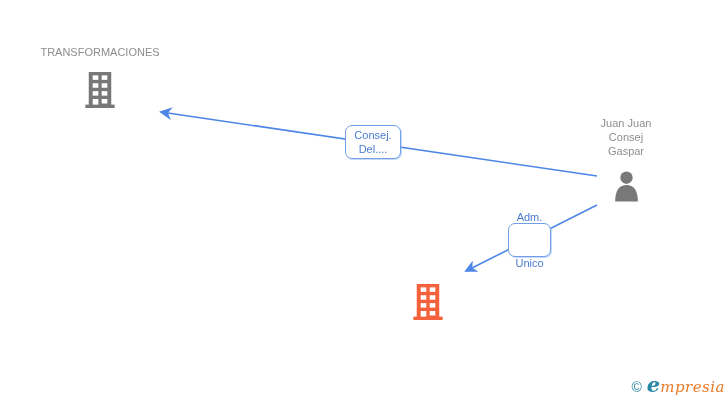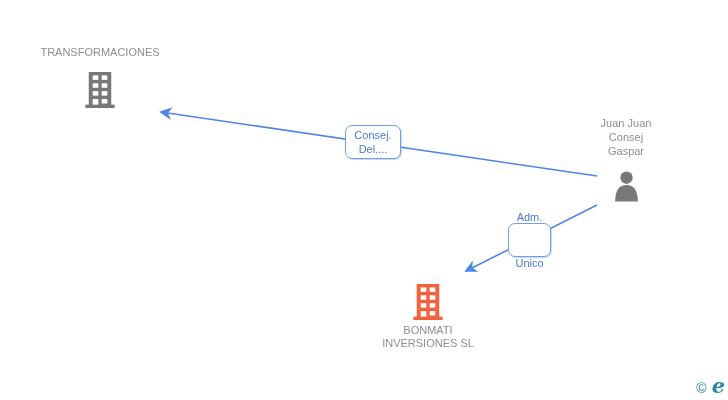--- a/index.html
+++ b/index.html
@@ -145,24 +145,21 @@
         <rect x="6.5" y="3" width="5" height="4"></rect>
         <rect x="14.5" y="3" width="5" height="4"></rect>
         <rect x="6.5" y="10" width="5" height="4"></rect>
         <rect x="14.5" y="10" width="5" height="4"></rect>
         <rect x="6.5" y="17" width="5" height="4"></rect>
         <rect x="14.5" y="17" width="5" height="4"></rect>
         <rect x="6.5" y="24" width="5" height="5"></rect>
         <rect x="14.5" y="24" width="5" height="4"></rect>
       </g>
     </svg>
-    <div class="entity-label">
-      <span>BONMATI</span>
-      <span>INVERSIONES SL</span>
-    </div>
   </div>
 
   <div id="brand">
     <span class="copy">©</span>
     <span class="brand-e">e</span>
+    <span class="brand-rest">mpresia</span>
   </div>
 
 </div>
 
 </body></html>

